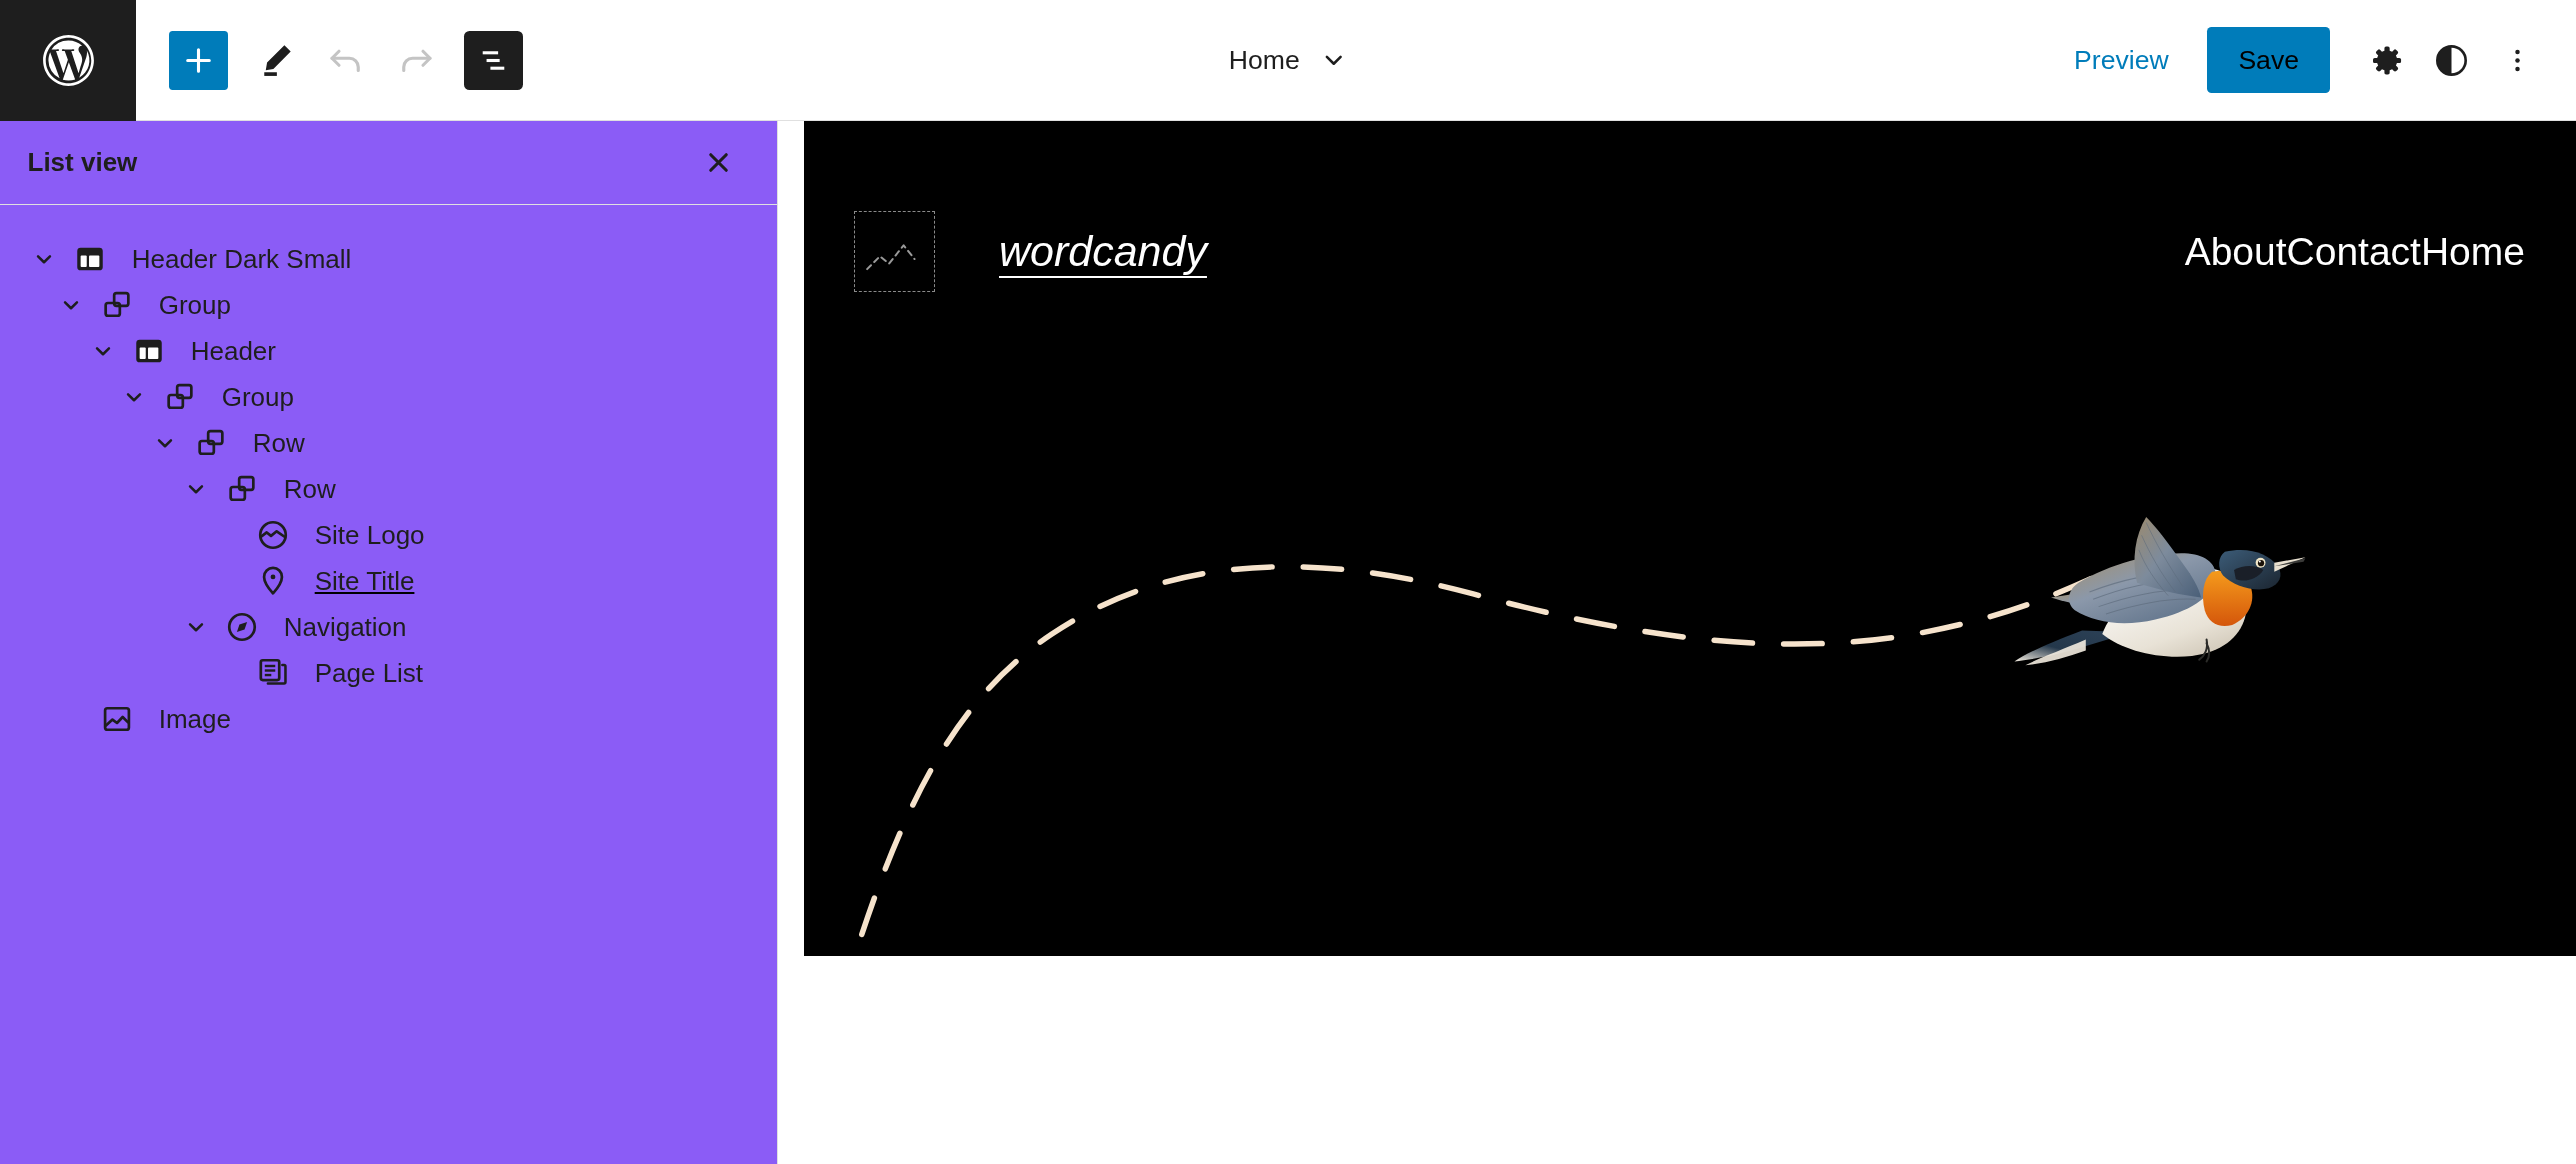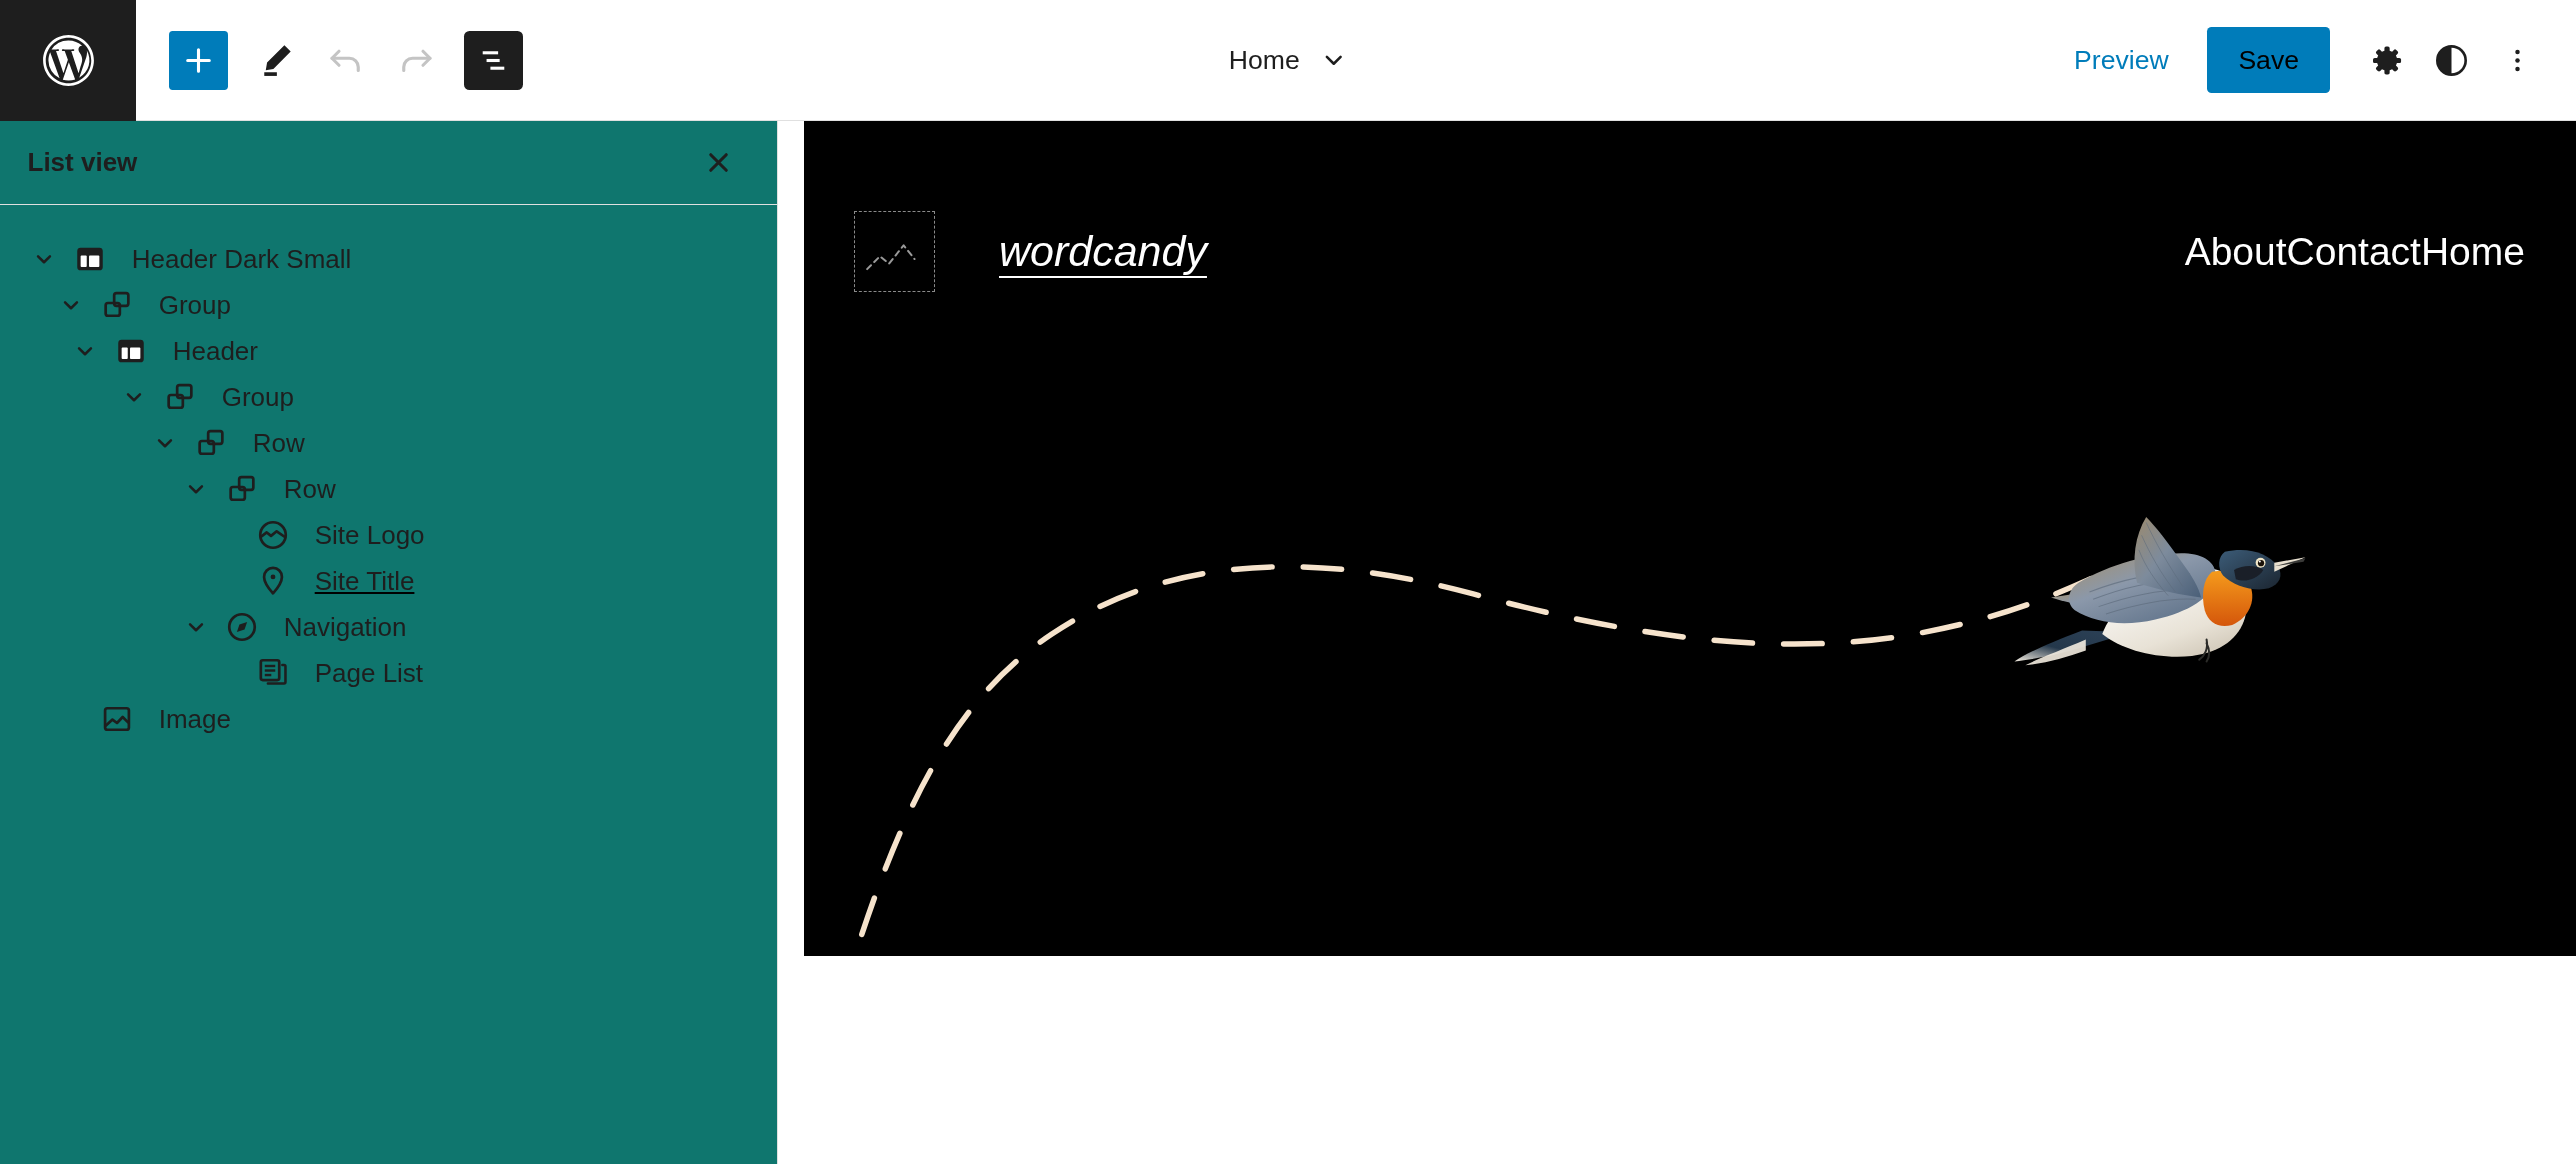--- a/index.html
+++ b/index.html
@@ -82,21 +82,21 @@
     display: flex; align-items: center; justify-content: center;
     cursor: pointer; border-radius: 3.7px;
   }
   .icon-btn svg { width: 37px; height: 37px; display: block; }
   .icon-btn.kebab svg { width: 31px; height: 31px; }
 
   
   .sidebar {
     position: absolute; top: 121px; left: 0;
     width: 778px; height: 1043px;
-    background: #0f766e;
+    background: #8b5cf6;
     border-right: 0.9px solid #e0e0e0;
     overflow: hidden;
   }
   .sidebar-header {
     height: 84px; display: flex; align-items: center;
     justify-content: space-between;
     padding: 0 29px 0 27.5px;
     border-bottom: 0.9px solid #e0e0e0;
   }
   .sidebar-title {
@@ -344,21 +344,21 @@
             </svg>
           </span>
           <span class="tree-icon">
             <svg viewBox="0 0 24 24" fill="none" stroke="#1e1e1e" stroke-width="1.9" aria-hidden="true">
       <rect x="10" y="3.6" width="10" height="9" rx="1.6"></rect>
       <rect x="4" y="10.6" width="10" height="9" rx="1.6"></rect>
     </svg>
           </span>
           <span class="tree-label">Group</span>
         </div>
-        <div class="tree-row" style="padding-left: 65px;">
+        <div class="tree-row" style="padding-left: 83px;">
           <span class="tree-chevron">
             <svg viewBox="0 0 24 24" fill="none" stroke="#1e1e1e" stroke-width="2.3" stroke-linecap="round" stroke-linejoin="round" aria-hidden="true">
               <path d="M6.5 9.5l5.5 5.5 5.5-5.5"></path>
             </svg>
           </span>
           <span class="tree-icon">
             <svg viewBox="0 0 24 24" aria-hidden="true">
       <rect x="3" y="4" width="18" height="16" rx="2.4" fill="#1e1e1e"></rect>
       <rect x="5.4" y="9.6" width="4.3" height="8" rx="0.6" fill="#ffffff"></rect>
       <rect x="11.3" y="9.6" width="7.3" height="8" rx="0.6" fill="#ffffff"></rect>

